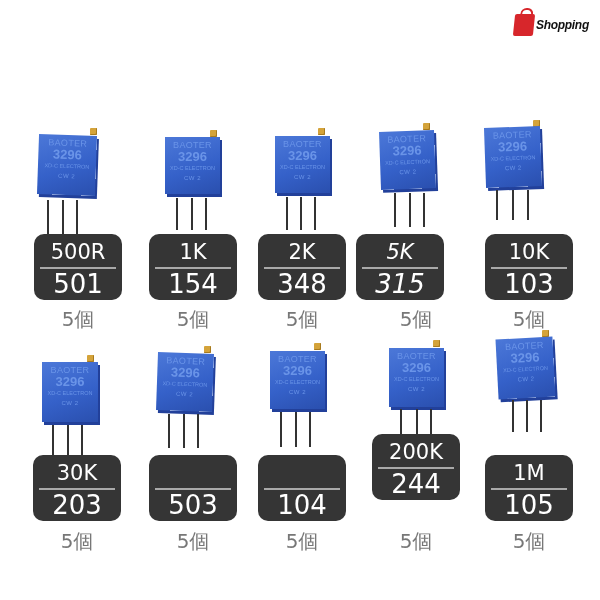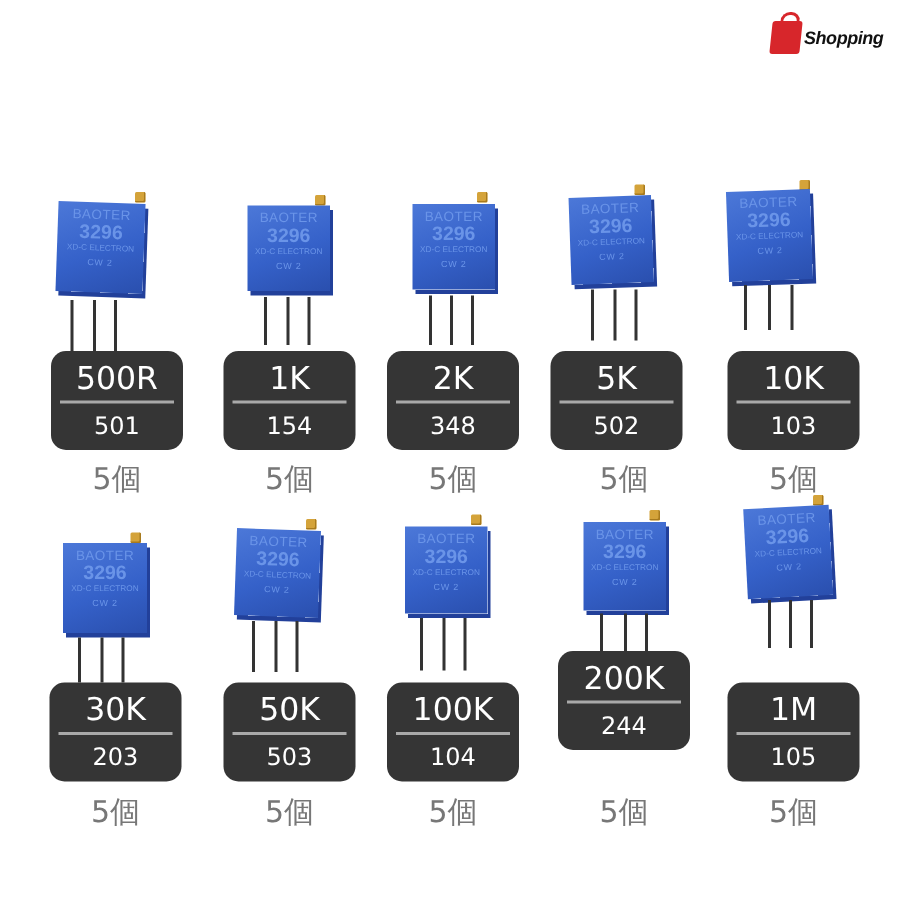--- a/index.html
+++ b/index.html
@@ -49,21 +49,21 @@
   }
   .pot .pin {
     position: absolute; width: 2px; background: #333;
   }
   .label {
     position: absolute; width: 88px; height: 66px; border-radius: 10px;
     background: #353535; color: #fff; text-align: center;
   }
   .label .top { position: absolute; left: 0; right: 0; top: 5px; font-size: 21px; line-height: 26px; }
   .label .divider { position: absolute; left: 6px; right: 6px; top: 33px; height: 2px; background: #a9a9a9; }
-  .label .bottom { position: absolute; left: 0; right: 0; top: 37px; font-size: 16px; line-height: 26px; }
+  .label .bottom { position: absolute; left: 0; right: 0; top: 37px; font-size: 26px; line-height: 26px; }
   .qty {
     position: absolute; width: 88px; text-align: center; font-size: 20px; color: #777;
   }
 </style>
 </head>
 <body>
 
 <div class="logo">
   <div class="bag"></div>
   <span class="bag-text">iC</span>
@@ -132,24 +132,24 @@
   <div class="body" style="left:380px;top:131px;width:55px;height:58px;transform:rotate(-2deg);">
     <div class="t1">BAOTER</div>
     <div class="t2">3296</div>
     <div class="t3">XD-C ELECTRON</div>
     <div class="t4">CW  2</div>
   </div>
   <div class="pin" style="left:394px;top:193px;height:34px;"></div>
   <div class="pin" style="left:409px;top:193px;height:34px;"></div>
   <div class="pin" style="left:423px;top:193px;height:34px;"></div>
 </div>
-<div class="label" style="left:367px;top:234px;">
+<div class="label" style="left:356px;top:234px;font-style:italic;">
   <div class="top">5K</div>
   <div class="divider"></div>
-  <div class="bottom">502</div>
+  <div class="bottom">315</div>
 </div>
 <div class="qty" style="left:372px;top:306px;">5個</div>
 
 <div class="pot">
   <div class="knob" style="left:533px;top:120px;"></div>
   <div class="body" style="left:485px;top:127px;width:56px;height:60px;transform:rotate(-2deg);">
     <div class="t1">BAOTER</div>
     <div class="t2">3296</div>
     <div class="t3">XD-C ELECTRON</div>
     <div class="t4">CW  2</div>
@@ -190,40 +190,38 @@
     <div class="t1">BAOTER</div>
     <div class="t2">3296</div>
     <div class="t3">XD-C ELECTRON</div>
     <div class="t4">CW  2</div>
   </div>
   <div class="pin" style="left:168px;top:414px;height:34px;"></div>
   <div class="pin" style="left:183px;top:414px;height:34px;"></div>
   <div class="pin" style="left:197px;top:414px;height:34px;"></div>
 </div>
 <div class="label" style="left:149px;top:455px;">
-  <div class="top">50K</div>
   <div class="divider"></div>
   <div class="bottom">503</div>
 </div>
 <div class="qty" style="left:149px;top:528px;">5個</div>
 
 <div class="pot">
   <div class="knob" style="left:314px;top:343px;"></div>
   <div class="body" style="left:270px;top:351px;width:55px;height:58px;">
     <div class="t1">BAOTER</div>
     <div class="t2">3296</div>
     <div class="t3">XD-C ELECTRON</div>
     <div class="t4">CW  2</div>
   </div>
   <div class="pin" style="left:280px;top:412px;height:35px;"></div>
   <div class="pin" style="left:295px;top:412px;height:35px;"></div>
   <div class="pin" style="left:309px;top:412px;height:35px;"></div>
 </div>
 <div class="label" style="left:258px;top:455px;">
-  <div class="top">100K</div>
   <div class="divider"></div>
   <div class="bottom">104</div>
 </div>
 <div class="qty" style="left:258px;top:528px;">5個</div>
 
 <div class="pot">
   <div class="knob" style="left:433px;top:340px;"></div>
   <div class="body" style="left:389px;top:348px;width:55px;height:59px;">
     <div class="t1">BAOTER</div>
     <div class="t2">3296</div>

